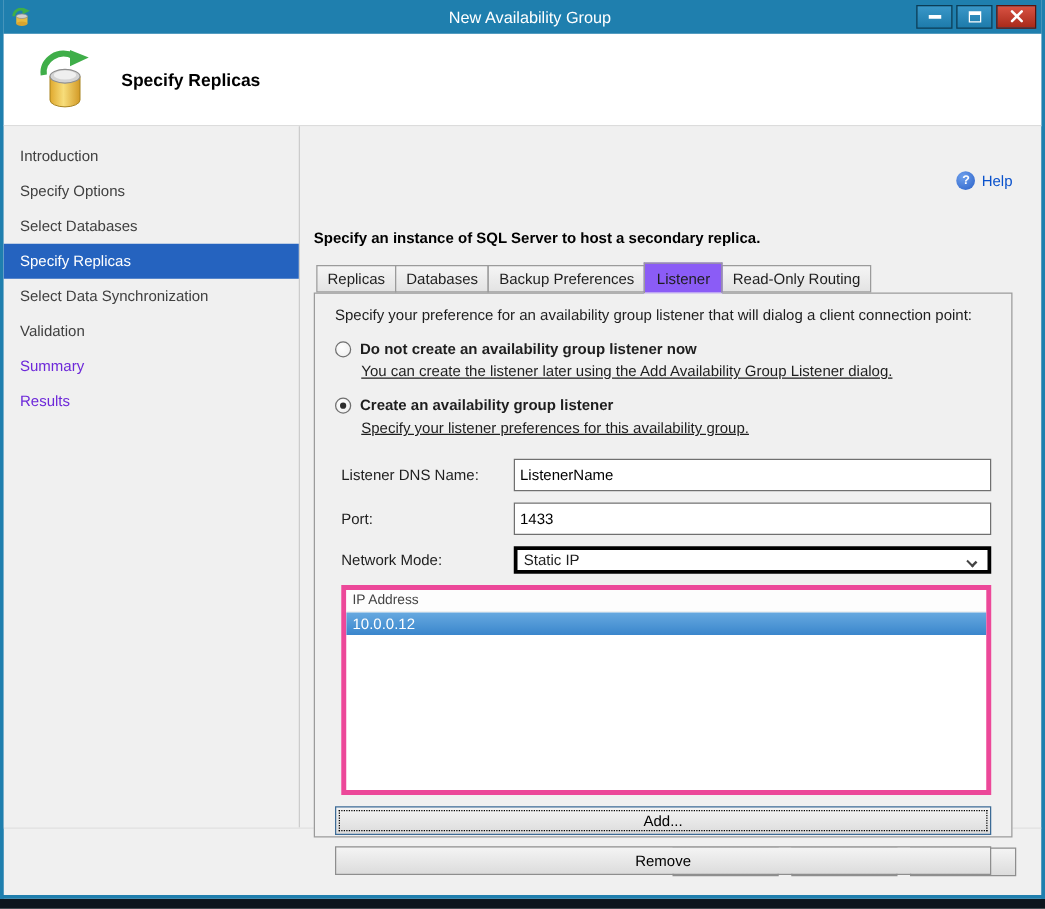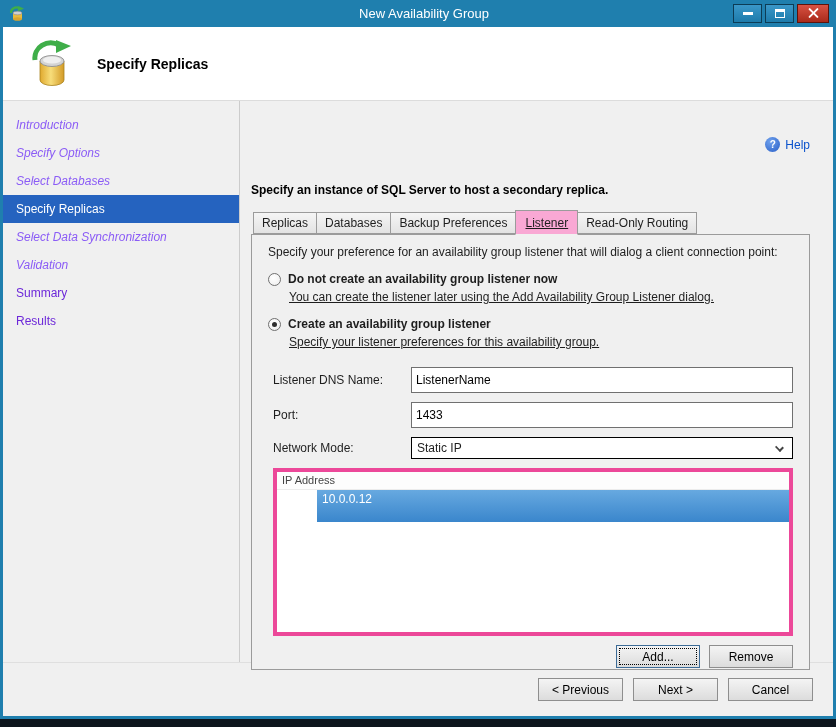--- a/index.html
+++ b/index.html
@@ -53,21 +53,21 @@
   
   .body-row { flex: 1 1 auto; display: flex; min-height: 0; }
   .sidebar {
     flex: 0 0 237px; border-right: 1px solid #cccccc;
     padding-top: 10px; background: #f0f0f0;
   }
   .nav-item {
     height: 28px; line-height: 28px; padding-left: 13px;
     font-size: 12px; cursor: default; white-space: nowrap;
   }
-  .nav-item.link { color: #8b5cf6; font-style: italic; }
+  .nav-item.link { color: #404040; }
   .nav-item.selected { background: #2563bf; color: #ffffff; }
   .nav-item.disabled { color: #6d28d9; }
   .content { flex: 1 1 auto; position: relative; padding: 10px 23px 0 11px; }
   .help-row { display: flex; justify-content: flex-end; align-items: flex-start; height: 18px; margin-top: 26px; }
   .help-link { display: flex; align-items: center; gap: 5px; color: #0a52cc; cursor: default; }
   .help-icon {
     width: 15px; height: 15px; border-radius: 50%;
     background: radial-gradient(circle at 35% 30%, #6ea0ec, #2a60c8);
     color: #fff; font-size: 10px; font-weight: bold;
     display: flex; align-items: center; justify-content: center;
@@ -75,22 +75,22 @@
   .help-icon::before { content: "?"; }
   .instruction { margin-top: 28px; font-weight: bold; font-size: 12px; color: #000; }
   
   .tabs { display: flex; align-items: flex-end; margin-top: 13px; position: relative; z-index: 2; padding-left: 2px; }
   .tab {
     border: 1px solid #9b9b9b; margin-right: -1px;
     background: linear-gradient(#f5f5f5, #e3e3e3);
     padding: 3px 8px 3px; font-size: 12px; cursor: default; white-space: nowrap;
   }
   .tab.active {
-    background: #f9a8d4; border-bottom: 1px solid #f0f0f0;
-    margin-bottom: -1px; padding: 5px 9px 4px; position: relative; z-index: 3; text-decoration: underline;
+    background: #8b5cf6; border-bottom: 1px solid #f0f0f0;
+    margin-bottom: -1px; padding: 5px 9px 4px; position: relative; z-index: 3;
   }
   .tab-panel {
     border: 1px solid #9b9b9b; background: #f0f0f0;
     height: 436px; padding: 10px 16px; position: relative; z-index: 1;
   }
   .panel-intro { font-size: 12px; }
   .option-row { margin-top: 13px; display: flex; align-items: center; gap: 7px; }
   .radio {
     width: 13px; height: 13px; border: 1px solid #707070; border-radius: 50%;
     background: radial-gradient(circle at 40% 35%, #ffffff, #ececec);
@@ -104,39 +104,39 @@
   .option-desc { margin: 4px 0 0 21px; font-size: 12px; color: #1e1e1e; text-decoration: underline; }
   .fields { margin-top: 18px; padding-left: 5px; }
   .field-row { display: flex; align-items: center; margin-bottom: 9px; }
   .field-label { width: 138px; flex: 0 0 138px; font-size: 12px; }
   .text-input {
     flex: 1 1 auto; height: 21px; border: 1px solid #707070; background: #fff;
     padding: 12px 4px; font-family: "Liberation Sans", "DejaVu Sans", sans-serif; font-size: 12px; color: #000;
     outline: none;
   }
   .combo {
-    flex: 1 1 auto; height: 22px; border: 1px solid #000000; background: #fff;
+    flex: 1 1 auto; height: 22px; border: 3px solid #000000; background: #fff;
     display: flex; align-items: center; padding: 0 24px 0 5px; position: relative; cursor: default;
   }
   .chevron-down {
     position: absolute; right: 9px; top: 6px;
     width: 7px; height: 7px;
     border-right: 2px solid #444; border-bottom: 2px solid #444;
     transform: rotate(45deg) scaleY(0.8);
   }
   .listbox {
     margin: 1px 0 0 5px; height: 168px; border: 4px solid #ec4899; background: #fff; overflow: hidden;
   }
   .lb-header {
     height: 18px; line-height: 17px; padding: 0 5px; font-size: 11px; color: #444;
     background: #fdfdfd; border-bottom: 1px solid #ececec; cursor: default;
   }
-  .lb-row { height: 32px; line-height: 18px; padding: 0 5px; font-size: 12px; cursor: default; margin-left: 40px; }
+  .lb-row { height: 18px; line-height: 18px; padding: 0 5px; font-size: 12px; cursor: default; }
   .lb-row.selected { background: linear-gradient(#67a9e0, #3a86cc); color: #fff; }
-  .panel-buttons { display: flex; justify-content: flex-end; gap: 9px; margin-top: 9px; }
+  .panel-buttons { display: flex; justify-content: flex-end; gap: 9px; margin-top: 9px; flex-direction: column; }
   .btn {
     min-width: 84px; height: 23px; padding: 0 12px;
     background: linear-gradient(#f4f4f4, #dcdcdc);
     border: 1px solid #8e8e8e; font-family: "Liberation Sans", "DejaVu Sans", sans-serif;
     font-size: 12px; color: #000; cursor: default;
   }
   .btn.focused {
     border-color: #3c6b96;
     outline: 1px dotted #000; outline-offset: -4px;
   }

